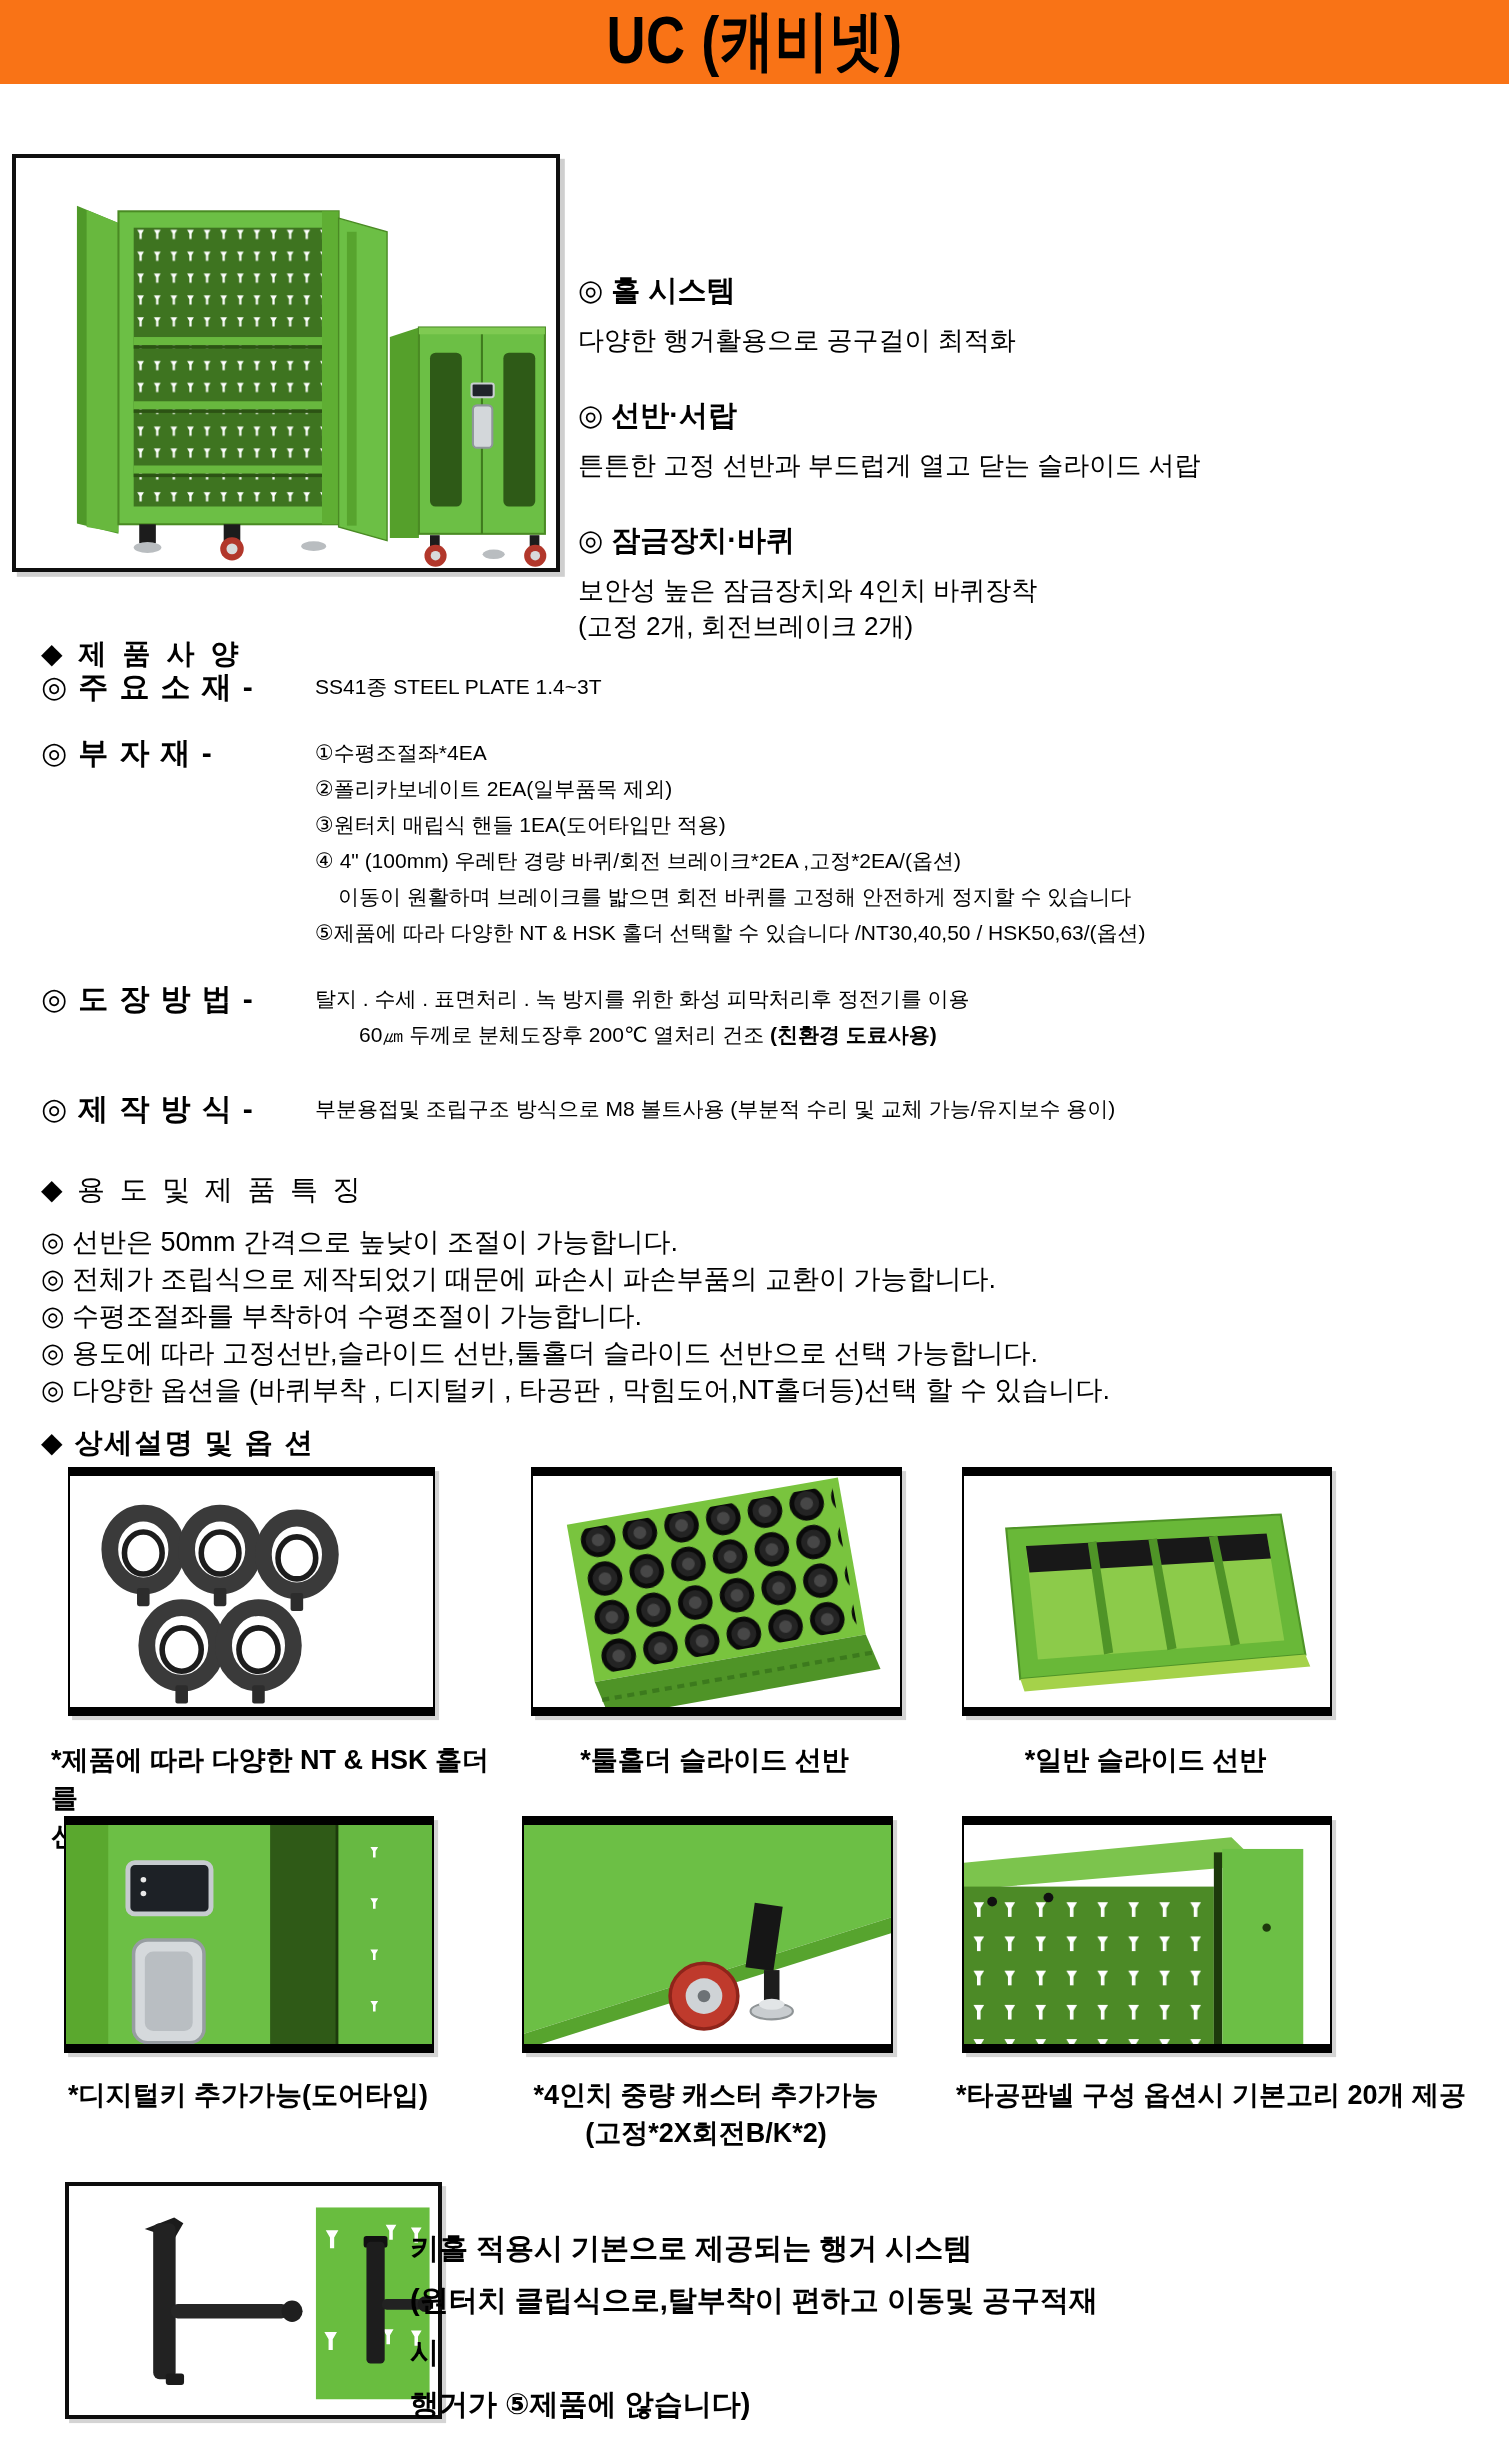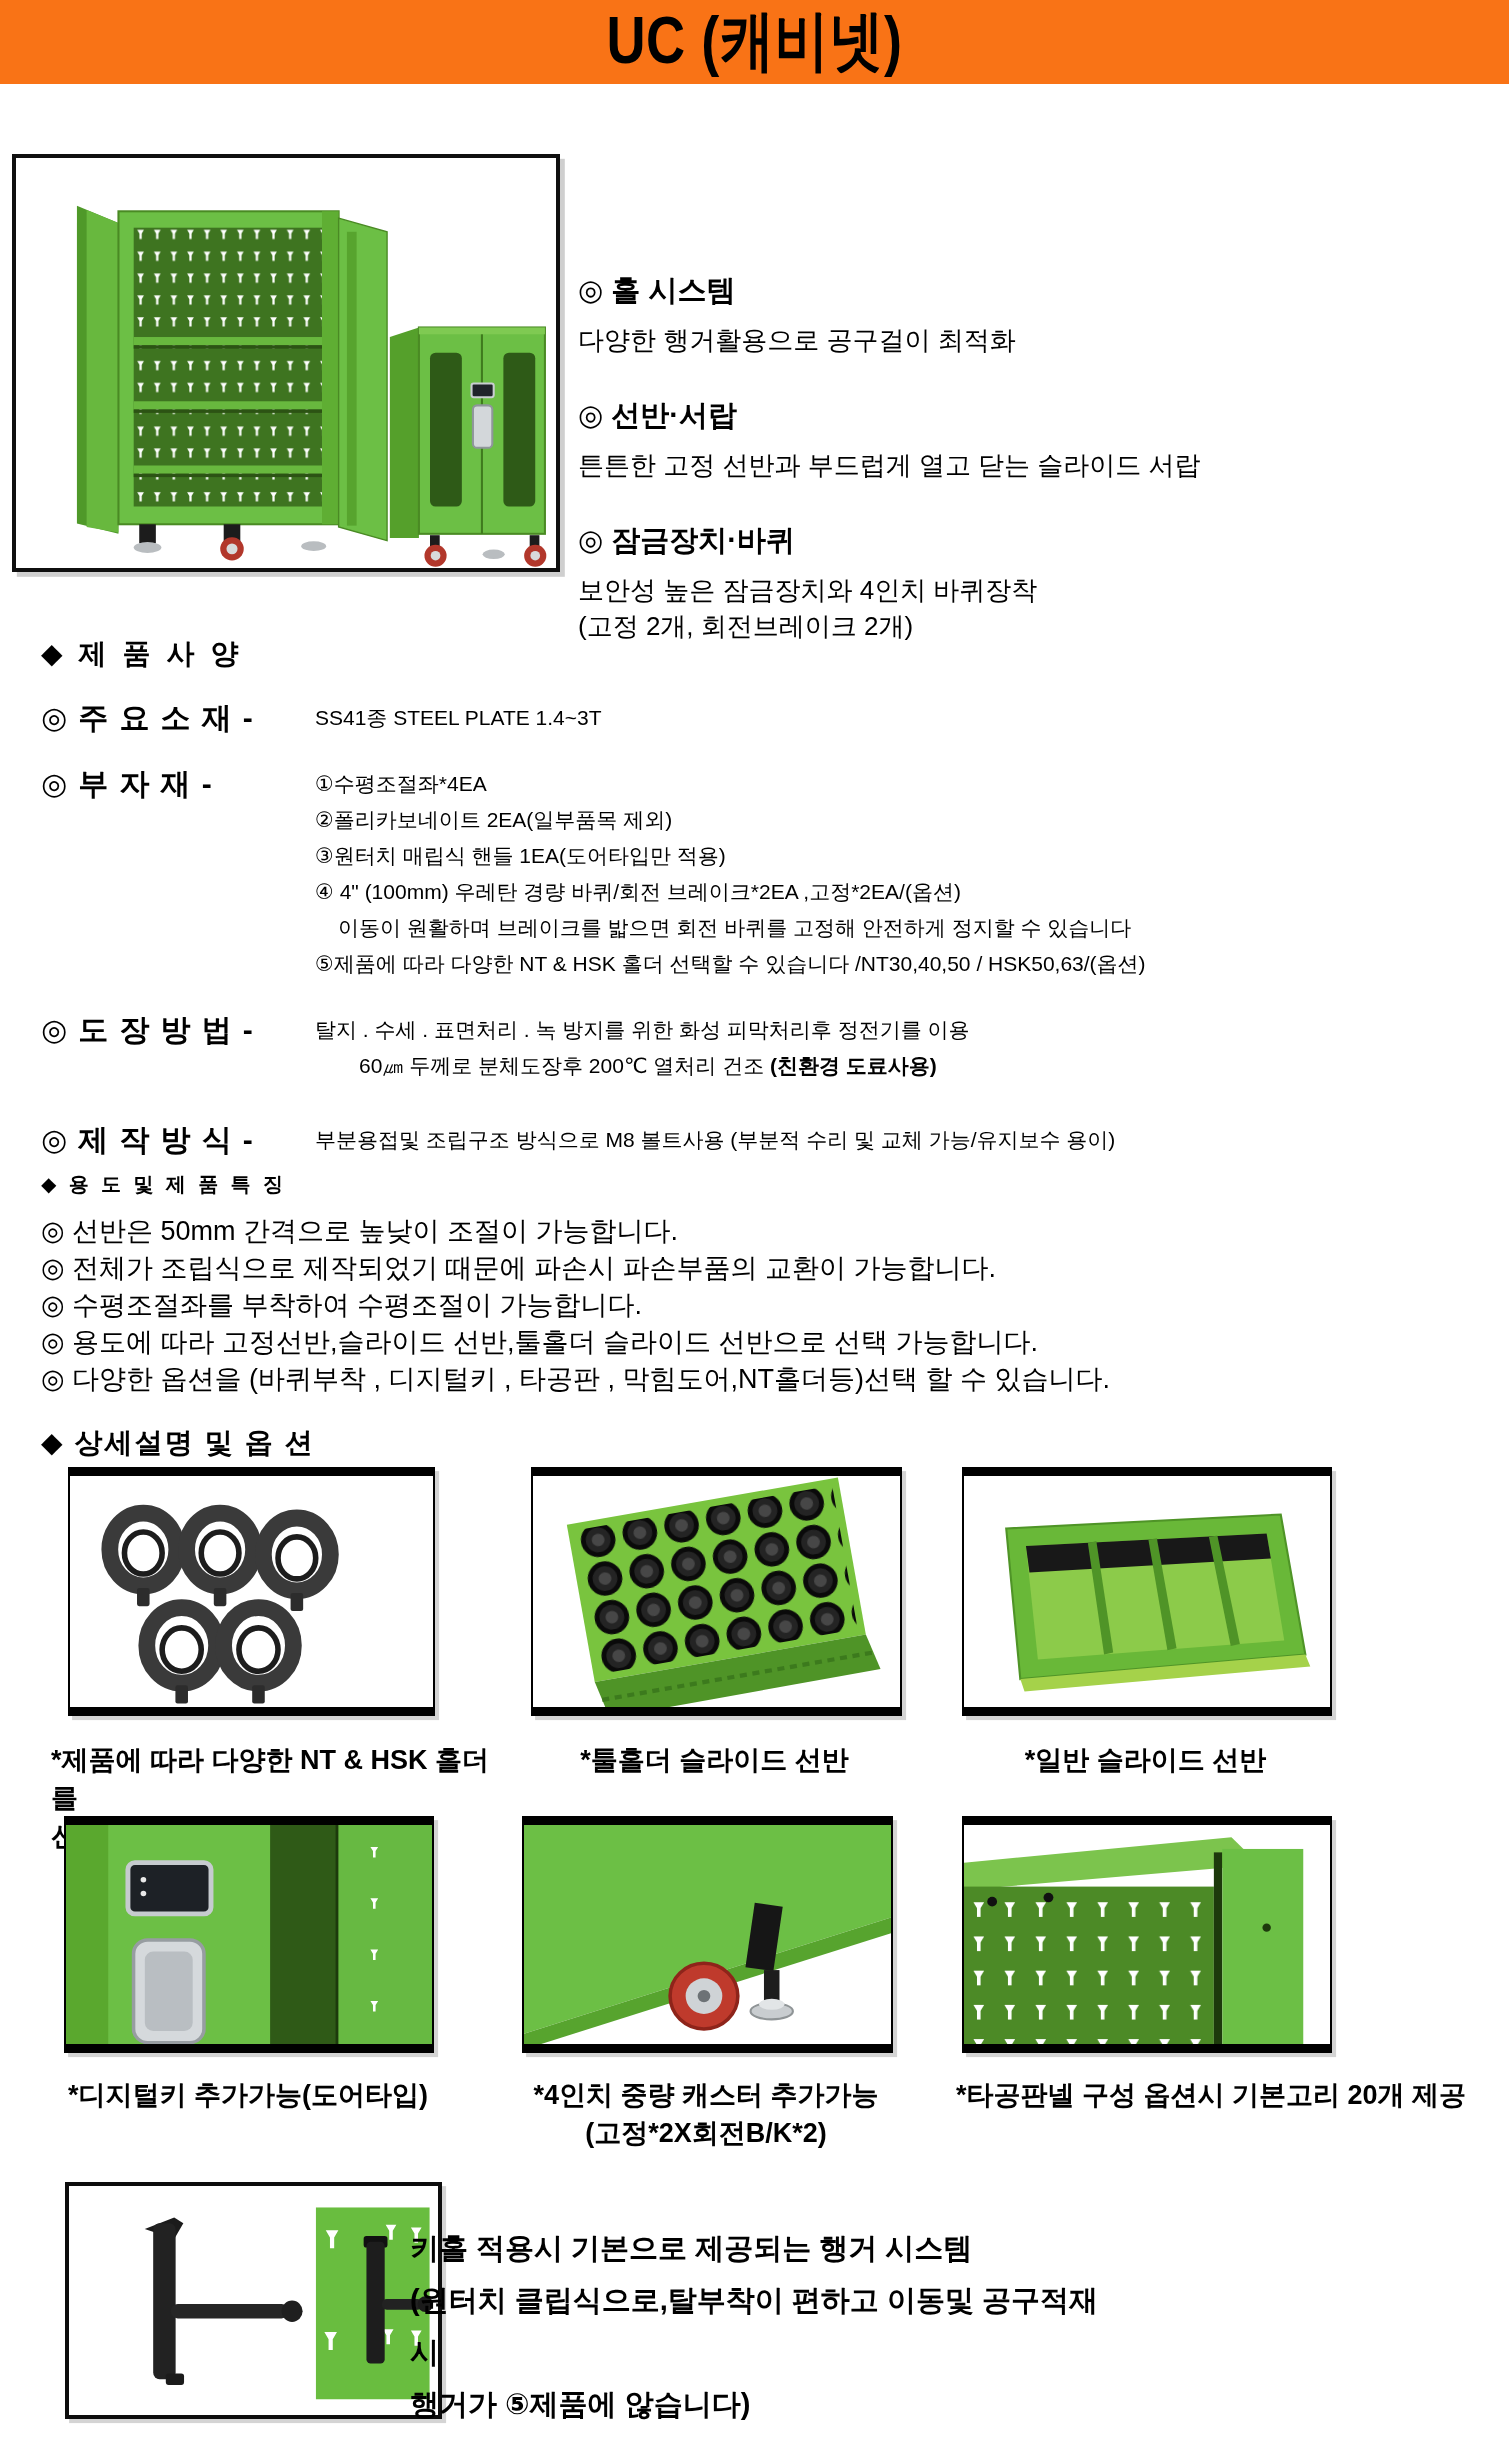--- a/index.html
+++ b/index.html
@@ -13,31 +13,31 @@
   .main-img{position:absolute;left:12.3px;top:154px;width:540px;height:410px;background:#fff;
             border:4.8px solid #0f0f0f;box-shadow:4.8px 4.8px 0 #cfcfcf;}
   .main-img svg{display:block;width:100%;height:100%;}
   .hero-features{position:absolute;left:578px;top:271px;width:807px;}
   .feature{margin-bottom:38px;}
   .f-head{font-size:29px;font-weight:bold;margin-bottom:11px;}
   .f-line{font-size:26px;line-height:36px;}
   
   .sec-head{position:absolute;font-size:28px;font-weight:bold;letter-spacing:4.1px;}
   
-  .specs{position:absolute;left:41px;top:700px;width:1436px;}
+  .specs{position:absolute;left:41px;top:669px;width:1436px;}
   .spec-row{display:flex;align-items:flex-start;margin-bottom:30px;}
   .spec-row.paint{margin-bottom:38px;}
   .spec-label{flex:0 0 274px;font-weight:bold;font-size:30px;line-height:36px;letter-spacing:1.4px;}
   .spec-val{font-size:21px;line-height:36px;}
   .spec-val .indent{padding-left:23px;}
   .spec-val .indent2{padding-left:44px;}
   .bold{font-weight:bold;}
   
   .usage{position:absolute;left:41px;top:1171px;width:1436px;}
-  .usage .head{font-size:20px;font-weight:bold;letter-spacing:3.4px;margin-bottom:15px;}
+  .usage .head{font-size:28px;font-weight:normal;letter-spacing:3.4px;margin-bottom:15px;}
   .bullet{font-size:27px;line-height:37px;}
   
   .opt-box{position:absolute;background:#fff;border:2.7px solid #000;border-top-width:9px;border-bottom-width:9px;
            box-shadow:4.1px 4.1px 0 #d4d4d4;}
   .opt-box svg{display:block;width:100%;height:100%;}
   .caption{position:absolute;font-size:27px;font-weight:bold;line-height:38px;}
   .caption.center{text-align:center;}
   
   .hanger-box{position:absolute;left:65px;top:2182px;width:369px;height:229px;background:#fff;
               border:4.8px solid #0d0d0d;box-shadow:4.1px 4.1px 0 #d4d4d4;}

